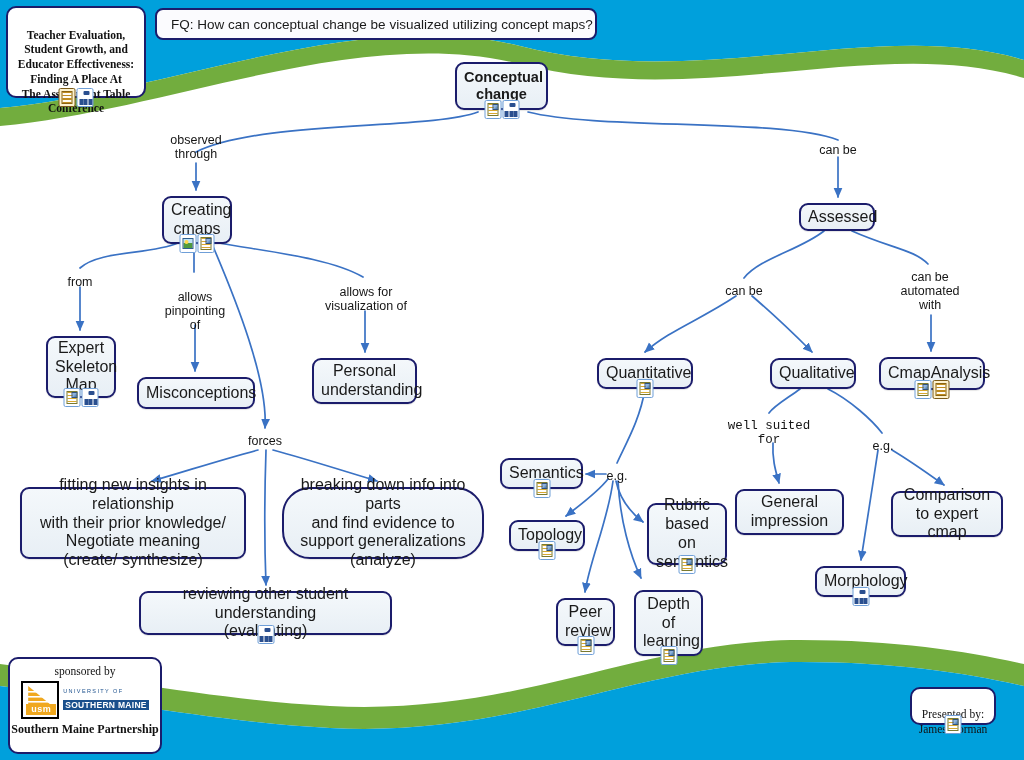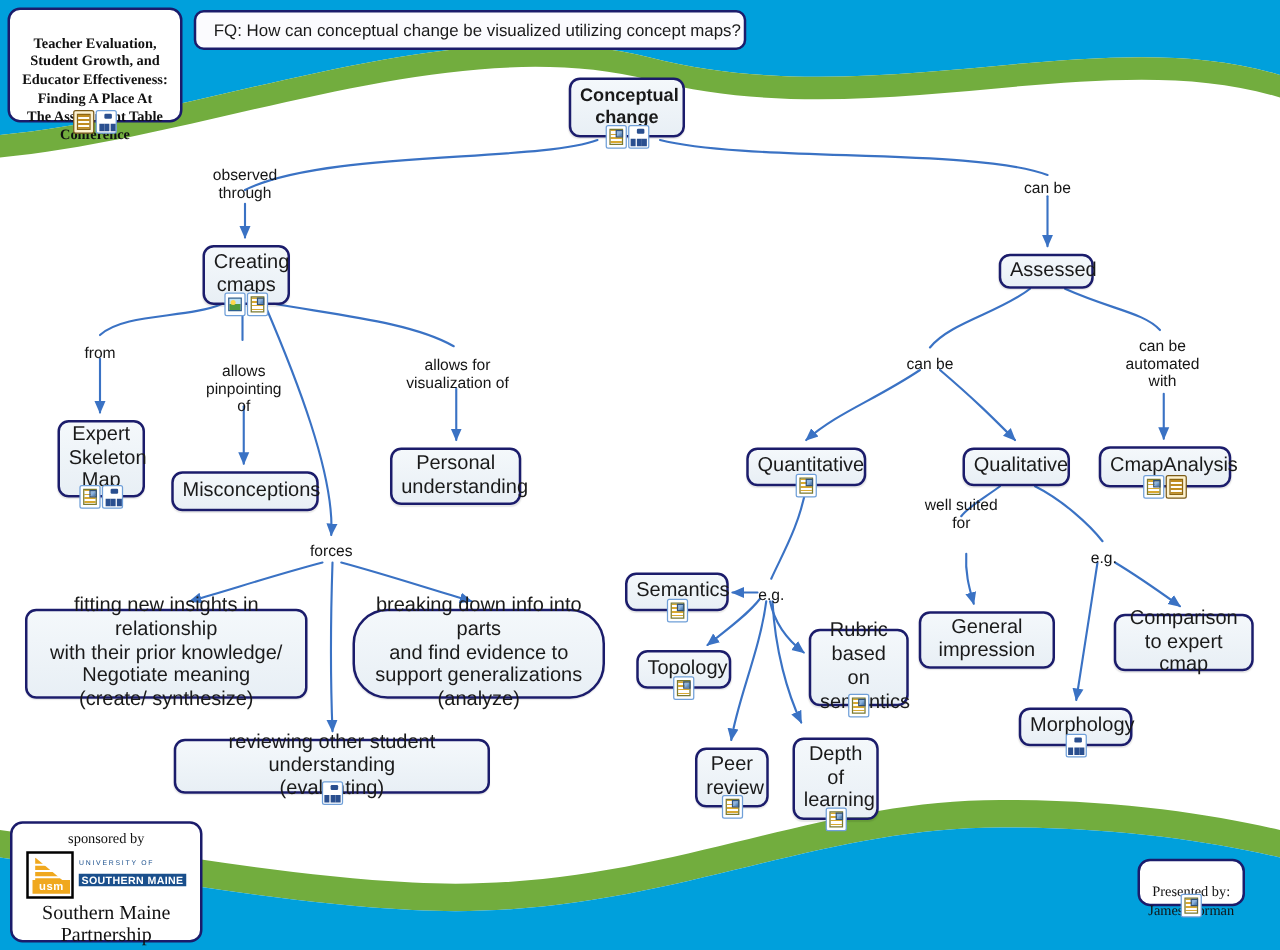--- a/index.html
+++ b/index.html
@@ -171,21 +171,21 @@
     font-size: 13.5px;
     color: #1a1a1a;
     z-index: 4;
     text-align: center;
   }
   #sponsor-plaque {
     left: 8px; top: 657px; width: 154px; height: 97px;
     padding-top: 6px;
   }
   #sponsor-plaque .sp-top { font-size: 11.5px; }
-  #sponsor-plaque .sp-bot { font-size: 16px; margin-top: 3px; }
+  #sponsor-plaque .sp-bot { font-size: 12px; margin-top: 3px; font-weight: bold; }
   .usm-logo {
     display: flex; align-items: center; justify-content: center;
     gap: 4px; margin: 4px 0 0 0;
   }
   .usm-mark {
     width: 38px; height: 38px;
     border: 2px solid #000000;
     box-sizing: border-box;
     background: #fff;
     position: relative;
@@ -408,21 +408,21 @@
 pinpointing
 of</div>
       <div class="lbl" style="left: 366px; top: 285px;">allows for
 visualization of</div>
       <div class="lbl" style="left: 265px; top: 434px;">forces</div>
       <div class="lbl" style="left: 744px; top: 284px;">can be</div>
       <div class="lbl" style="left: 930px; top: 270px;">can be
 automated
 with</div>
       <div class="lbl" style="left: 617px; top: 469px;">e.g.</div>
-      <div class="lbl" style="left: 769px; top: 397px;">well suited
+      <div class="lbl" style="left: 769px; top: 419px; font-family: Liberation Mono, monospace;">well suited
 for</div>
       <div class="lbl" style="left: 883px; top: 439px;">e.g.</div>
     </div>
 
   <div id="title-plaque" class="plaque">
     <span>Teacher Evaluation,
 Student Growth, and
 Educator Effectiveness:
 Finding A Place At
 The Assignment Table

